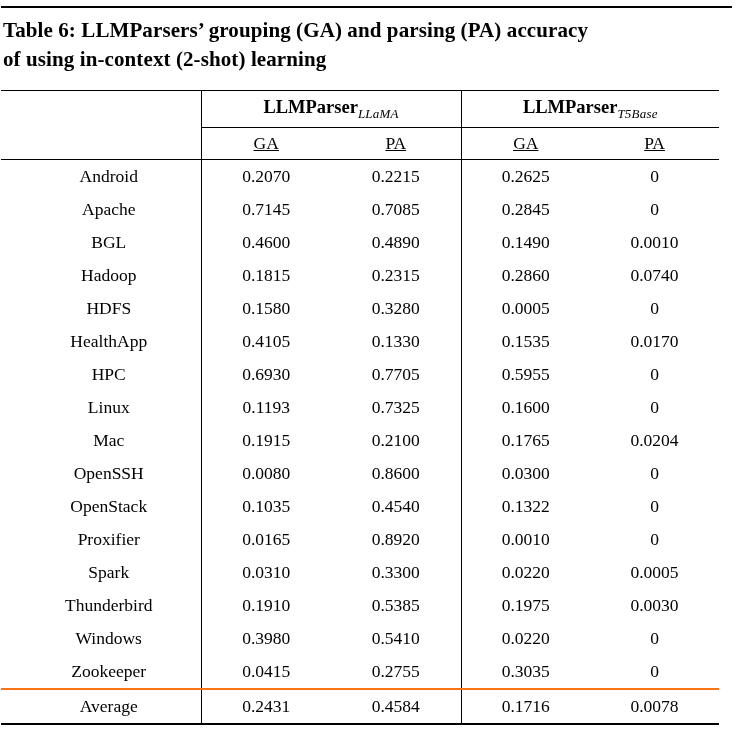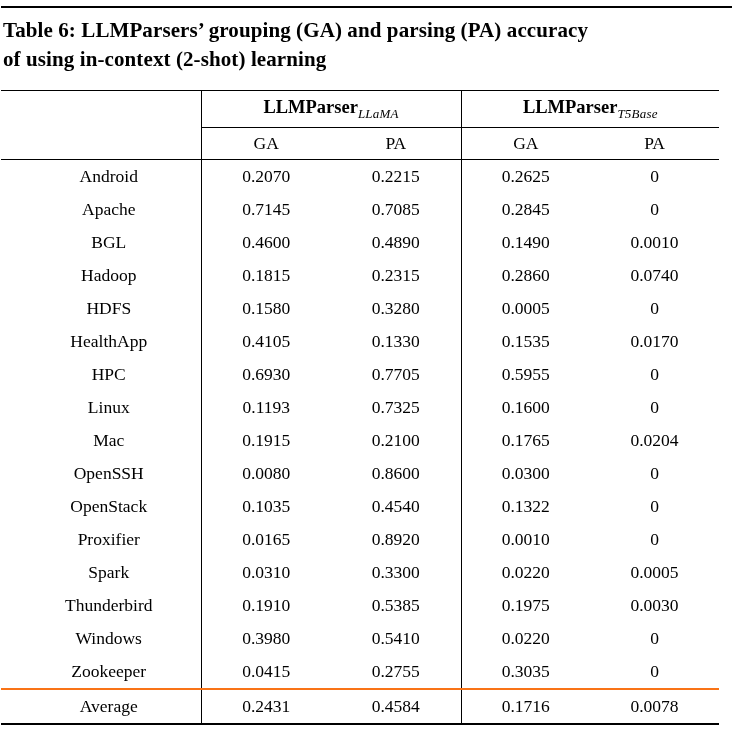--- a/index.html
+++ b/index.html
@@ -65,20 +65,21 @@
     font-size: 13px;
     letter-spacing: 0.2px;
   }
 
   tr.sub-head th {
     font-weight: 400;
     text-align: center;
     padding: 4px 0 5px 0;
     line-height: 22px;
     border-bottom: 1px solid #000;
+    text-decoration: underline;
   }
 
   td.ds {
     text-align: center;
     padding: 5px 0 5px 16px;
   }
   td.num {
     text-align: center;
     padding: 5px 0;
   }

